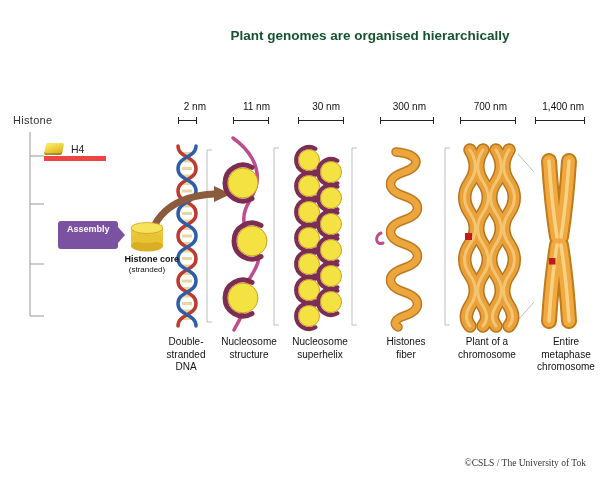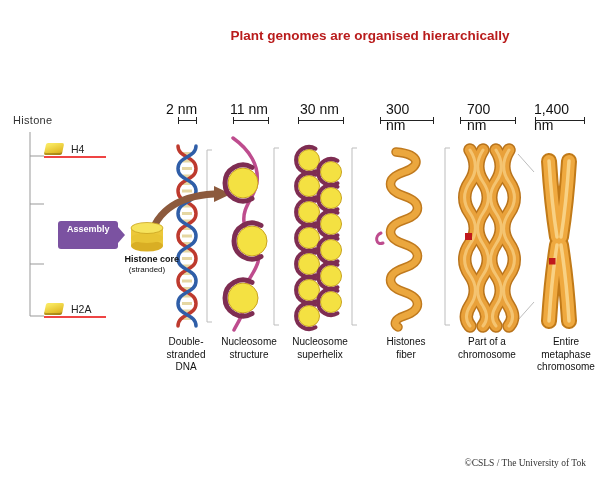--- a/index.html
+++ b/index.html
@@ -1,34 +1,34 @@
 <!DOCTYPE html>
 <html><head>
 <meta charset="utf-8">
 <style>
   html,body{margin:0;padding:0;background:#fff;}
   #canvas{position:relative;width:600px;height:480px;background:#ffffff;overflow:hidden;
           font-family:"Liberation Sans",sans-serif;color:#111;}
   #art{position:absolute;left:0;top:0;z-index:1;}
   .txt{position:absolute;z-index:2;}
-  .title{top:28px;left:150px;width:440px;text-align:center;font-weight:bold;font-size:13.5px;color:#b91c1c;}
+  .title{top:28px;left:150px;width:440px;text-align:center;font-weight:bold;font-size:13.5px;color:#14532d;}
   .histones-heading{top:114px;left:13px;font-size:11px;color:#333;letter-spacing:.3px;}
-  .histone-row{position:absolute;z-index:2;left:44px;width:62px;height:18px;border-bottom:2px solid #ef4444;}
+  .histone-row{position:absolute;z-index:2;left:44px;width:62px;height:18px;border-bottom:5px solid #ef4444;}
   .histone-icon{position:absolute;left:1px;bottom:1px;width:18px;height:12px;
                 background:linear-gradient(160deg,#F8E75E 15%,#E4BF2B 70%,#C79E1C);
                 border-radius:2px;transform:skewX(-12deg);
                 box-shadow:inset 0 -2px 0 rgba(120,90,10,.45);}
   .histone-label{position:absolute;left:27px;bottom:1px;font-size:10.5px;color:#222;}
   .assembly{position:absolute;z-index:3;left:58px;top:221px;background:#7B52A1;color:#fff;
             font-size:9px;font-weight:bold;padding:3px 8px 15px 9px;border-radius:3px;}
   .assembly::after{content:"";position:absolute;right:-7px;top:50%;margin-top:-8px;
                    border:8px solid transparent;border-left:7px solid #7B52A1;border-right:0;}
   .core-label{top:254px;left:115px;width:64px;text-align:right;font-size:9px;font-weight:bold;}
   .core-sub{top:265px;left:115px;width:64px;text-align:center;font-size:8px;}
-  .scale-label{position:absolute;z-index:2;top:101px;text-align:left;font-size:14px;color:#111;}
+  .scale-label{position:absolute;z-index:2;top:101px;text-align:right;font-size:10px;color:#111;}
   .scale-tick{position:absolute;z-index:2;top:117px;height:7px;border-left:1px solid #222;border-right:1px solid #222;}
   .scale-tick::before{content:"";position:absolute;left:0;right:0;top:3px;height:1px;background:#222;}
   .stage-label{position:absolute;z-index:2;top:336px;text-align:center;font-size:10px;line-height:1.25;
                white-space:pre-line;color:#111;}
   .copyright{position:absolute;z-index:2;top:458px;right:14px;font-size:9.5px;color:#333;
              font-family:"Liberation Serif",serif;}
 </style>
 </head>
 <body>
 
@@ -161,24 +161,20 @@
   </svg>
 
   <div class="txt title">Plant genomes are organised hierarchically</div>
 
   <div class="txt histones-heading">Histone</div>
 
   <div class="histone-row" style="top:138px;">
     <span class="histone-icon"></span>
     <span class="histone-label">H4</span>
   </div>
-  <div class="histone-row" style="top:298px;">
-    <span class="histone-icon"></span>
-    <span class="histone-label">H2A</span>
-  </div>
 
   <div class="assembly">Assembly</div>
 
   <div class="txt core-label">Histone core</div>
   <div class="txt core-sub">(stranded)</div>
 
   <div class="scale-label" style="left:166px;width:40px;">2 nm</div>
   <div class="scale-label" style="left:230px;width:40px;">11 nm</div>
   <div class="scale-label" style="left:300px;width:40px;">30 nm</div>
   <div class="scale-label" style="left:386px;width:40px;">300 nm</div>
@@ -194,20 +190,20 @@
 
   <div class="stage-label" style="left:151px;width:70px;">Double-
 stranded
 DNA</div>
   <div class="stage-label" style="left:209px;width:80px;">Nucleosome
 structure</div>
   <div class="stage-label" style="left:280px;width:80px;">Nucleosome
 superhelix</div>
   <div class="stage-label" style="left:366px;width:80px;">Histones
 fiber</div>
-  <div class="stage-label" style="left:447px;width:80px;">Part of a
+  <div class="stage-label" style="left:447px;width:80px;">Plant of a
 chromosome</div>
   <div class="stage-label" style="left:526px;width:80px;text-align:center;">Entire
 metaphase
 chromosome</div>
 
   <div class="copyright">©CSLS / The University of Tok</div>
 </div>
 
 </body></html>

